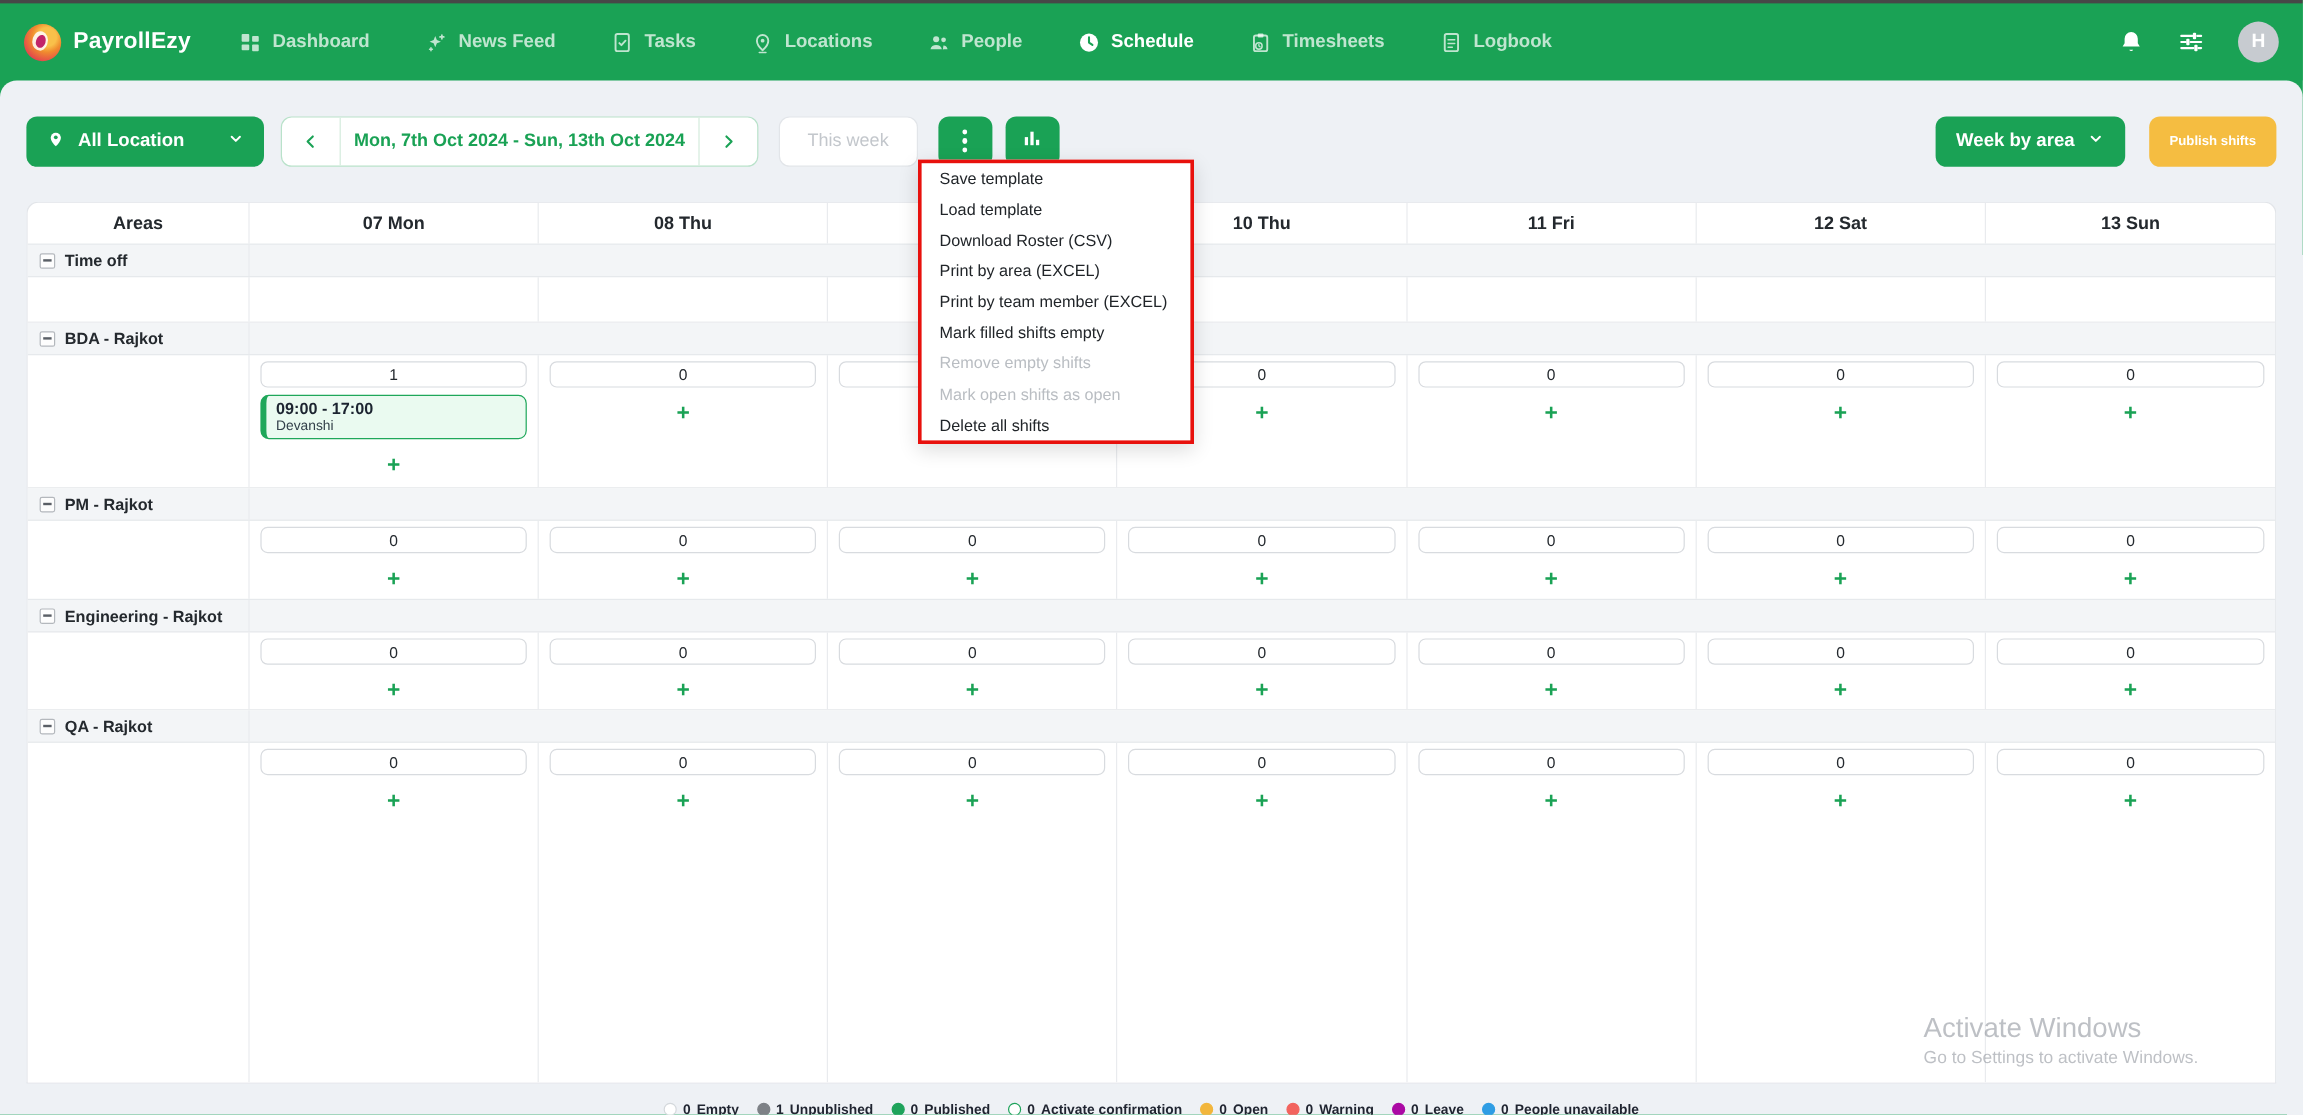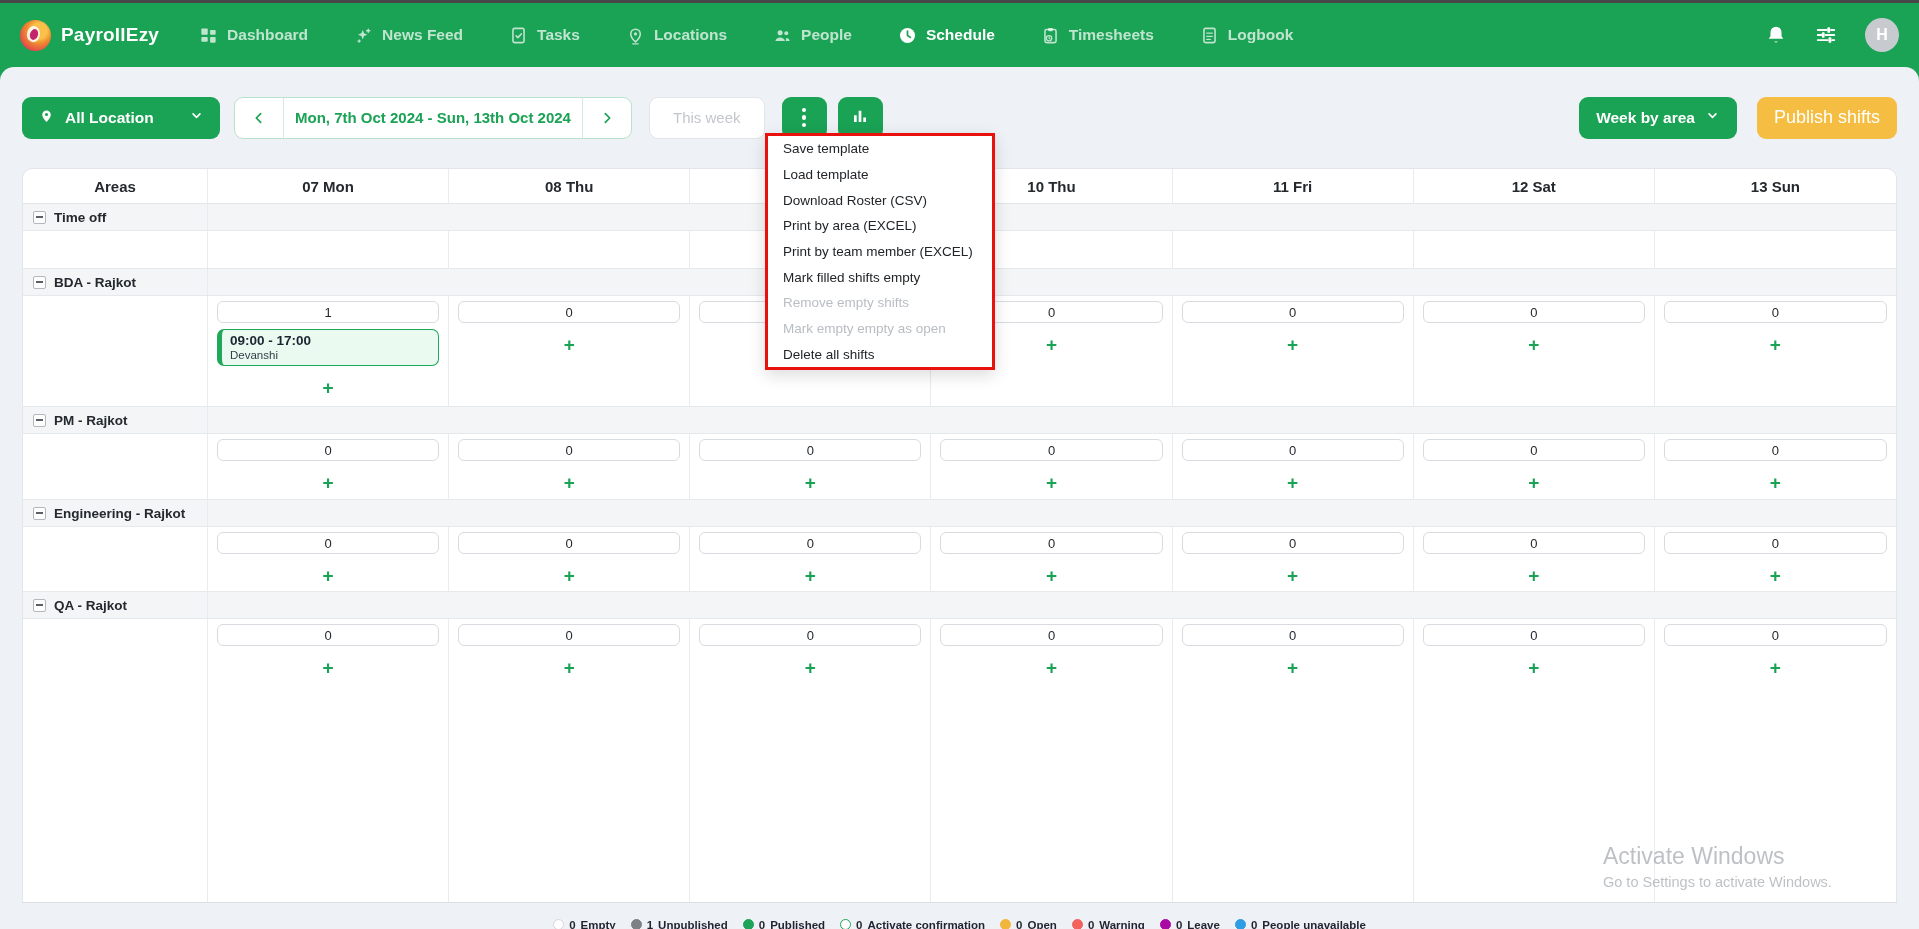--- a/index.html
+++ b/index.html
@@ -47,22 +47,22 @@
                 border-left:1px solid #d4ecdd; border-right:1px solid #d4ecdd; }
   .btn-thisweek { margin-left:17px; background:#fff; border:1px solid #e2e5e9; color:#c3c7cc;
                   font-size:15px; padding:0 23px; }
   .btn-square { width:45px; justify-content:center; padding:0; }
   .btn-kebab { margin-left:17px; }
   .kebab-dots { display:flex; flex-direction:column; gap:3px; }
   .kebab-dots i { width:4.5px; height:4.5px; border-radius:50%; background:#fff; }
   .btn-chart { margin-left:11px; }
   .toolbar-spacer { flex:1; }
   .btn-viewmode { padding:0 17px; }
-  .btn-publish { margin-left:20px; background:#f5bd41; color:#fff; font-weight:normal;
-                 font-size:18px; padding:0 17px; }
+  .btn-publish { margin-left:20px; background:#f5bd41; color:#fff; font-weight:bold;
+                 font-size:11px; padding:0 17px; }
 
   
   .grid { margin:0 22px; background:#fff; border:1px solid #e2e5e9; border-bottom:none;
           border-radius:10px 10px 0 0; overflow:hidden; border-bottom:1px solid #dcdfe3; }
   .g-row { display:grid; grid-template-columns:185px repeat(7, 1fr); }
   .g-cell { border-right:1px solid #e9ebee; min-width:0; }
   .g-cell:last-child { border-right:none; }
   .g-head { height:35px; border-bottom:1px solid #e2e5e9; }
   .g-head .g-cell { display:grid; place-items:center; font-size:15px; font-weight:bold; color:#24292e; }
   .g-group { height:27px; background:#f3f5f7; border-bottom:1px solid #e6e9ec; }
@@ -513,20 +513,20 @@
 </div>
 
 <div class="context-menu" id="context-menu">
     <div class="menu-item">Save template</div>
     <div class="menu-item">Load template</div>
     <div class="menu-item">Download Roster (CSV)</div>
     <div class="menu-item">Print by area (EXCEL)</div>
     <div class="menu-item">Print by team member (EXCEL)</div>
     <div class="menu-item">Mark filled shifts empty</div>
     <div class="menu-item disabled">Remove empty shifts</div>
-    <div class="menu-item disabled">Mark empty empty as open</div>
+    <div class="menu-item disabled">Mark open shifts as open</div>
     <div class="menu-item">Delete all shifts</div>
   </div>
 
 <div class="watermark">
   <div class="wm1">Activate Windows</div>
   <div class="wm2">Go to Settings to activate Windows.</div>
 </div>
 
 </body></html>

